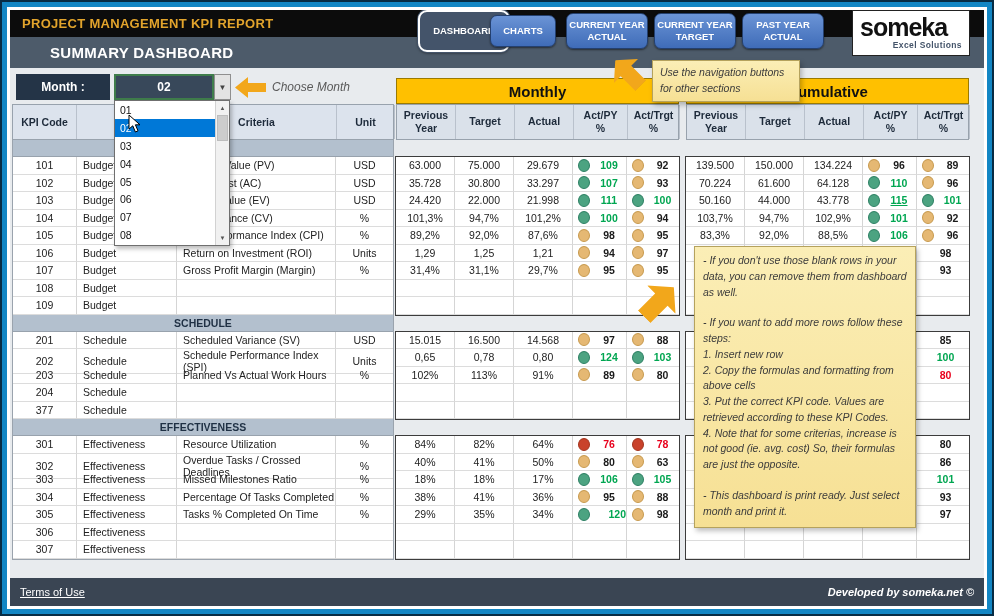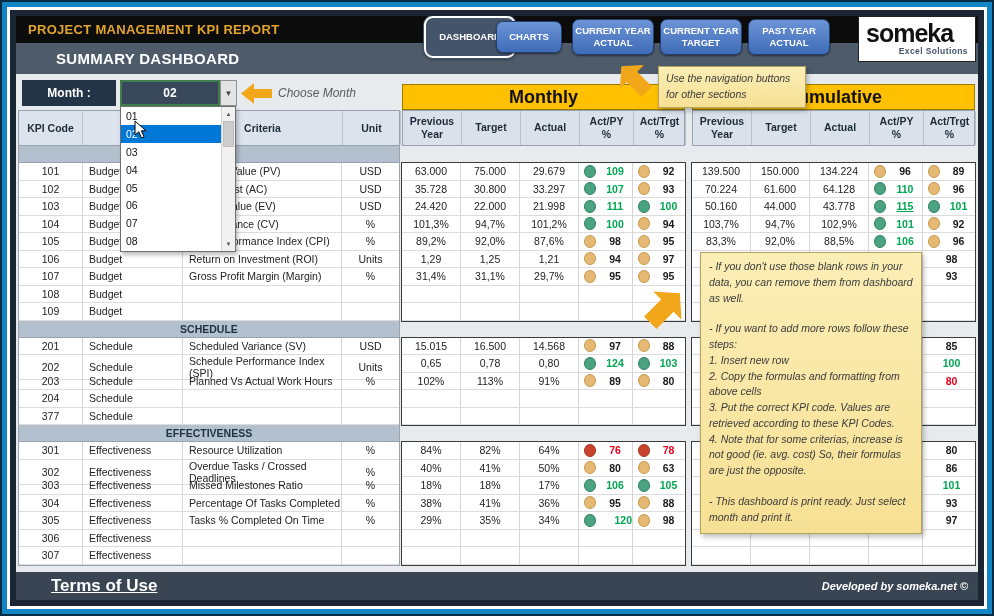--- a/index.html
+++ b/index.html
@@ -1,19 +1,19 @@
 <!DOCTYPE html>
 <html><head>
 <meta charset="utf-8">
 <style>
   * { margin:0; padding:0; box-sizing:border-box; }
   body { font-family:"Liberation Sans", sans-serif; background:#9fb4c4; }
   #frame { width:994px; height:616px; background:#1286c4; border:2px solid #072c44; padding:5px; }
   #frame-white { width:100%; height:100%; background:#ffffff; padding:3px; }
-  #frame-navy { width:100%; height:100%; background:#1b2534; padding:6px; }
+  #frame-navy { width:100%; height:100%; background:#1b2534; }
   #content { position:relative; width:100%; height:100%; background:#e8ebee; overflow:hidden; }
 
   
   .bar-black { position:absolute; left:0; top:0; width:100%; height:27px; background:#0c0c0c; display:flex; align-items:center; }
   .bar-black span { color:#e2a42c; font-weight:bold; font-size:13px; letter-spacing:.3px; padding-left:12px; }
   .bar-slate { position:absolute; left:0; top:27px; width:100%; height:31px; background:#4d5b6a; display:flex; align-items:center; }
   .bar-slate span { color:#ffffff; font-weight:bold; font-size:15px; padding-left:12px; letter-spacing:.3px;margin-left:28px; }
 
   
   #nav { position:absolute; left:388px; top:0; height:46px; z-index:20; }
@@ -41,21 +41,21 @@
   .strack { flex:1; }
   #cursor { position:absolute; left:118px; top:104px; z-index:60; }
 
   
   .panel { position:absolute; top:68px; }
   #panel-left { left:2px; width:382px; }
   #panel-monthly { left:386px; width:283px; }
   #panel-cumulative { left:676px; width:283px; }
 
   .spacer26 { height:26px; }
-  .goldbar { height:26px; background:#ffc000; border:1px solid #9b7a00; display:flex; align-items:center; justify-content:center; font-weight:bold; font-size:18px; color:#111; }
+  .goldbar { height:26px; background:#ffc000; border:1px solid #9b7a00; display:flex; align-items:center; justify-content:center; font-weight:bold; font-size:15px; color:#111; }
   .lheader { height:36px; display:grid; grid-template-columns:64px 100px 160px 58px; background:#dce3ed; border:1px solid #98a2ad; }
   .lheader div { display:flex; align-items:center; justify-content:center; font-weight:bold; font-size:10.5px; color:#1d2a3a; border-right:1px solid #b9c1cc; }
   .vheader { height:36px; display:grid; grid-template-columns:59px 59px 59px 54px 52px; background:#dae1ea; border:1px solid #98a2ad; }
   .vheader div { display:flex; align-items:center; justify-content:center; font-weight:bold; font-size:10.5px; color:#1d2a3a; border-right:1px solid #b9c1cc; text-align:center; white-space:pre-line; line-height:1.25; }
 
   #left-body { border:1px solid #9aa3ad; border-top:none; background:#fff; }
   .lband { height:17px; background:#b3c0ce; color:#1f3044; font-weight:bold; font-size:10.5px; display:flex; align-items:center; justify-content:center; border-bottom:1px solid #98a2ad; }
   .lrow { height:17.5px; display:grid; grid-template-columns:64px 100px 159px 57px; }
   .lcell { font-size:10.5px; color:#222; border-right:1px solid #d5d5d5; border-bottom:1px solid #dcdcdc; display:flex; align-items:center; }
   .lc-code { justify-content:center; }
@@ -78,21 +78,21 @@
   #note-big p.gap { margin-top:15px; }
 
   
   .oarrow { position:absolute; background:#f2a71b; z-index:45; clip-path:polygon(0 50%, 42% 0, 42% 28%, 100% 28%, 100% 72%, 42% 72%, 42% 100%); filter:drop-shadow(1px 1px 1px rgba(0,0,0,.35)); }
   #arrow-month { left:225px; top:67px; width:31px; height:21px; }
   #arrow-nav { left:600px; top:46px; width:36px; height:34px; transform:rotate(45deg); }
   #arrow-note { left:628px; top:272px; width:42px; height:40px; transform:scaleX(-1) rotate(45deg); }
 
   
   #footer { position:absolute; left:0; bottom:0; width:100%; height:28px; background:#3a4553; display:flex; align-items:center; justify-content:space-between; padding:0 10px; }
-  #footer .terms { color:#fff; font-size:17px; font-weight:bold; text-decoration:underline; cursor:pointer;margin-left:25px; }
+  #footer .terms { color:#fff; font-size:11px; font-weight:normal; text-decoration:underline; cursor:pointer; }
   #footer .credit { color:#fff; font-size:11px; font-weight:bold; font-style:italic; }
 </style>
 </head>
 <body>
 
 <div id="frame">
  <div id="frame-white">
   <div id="frame-navy">
    <div id="content">
 

